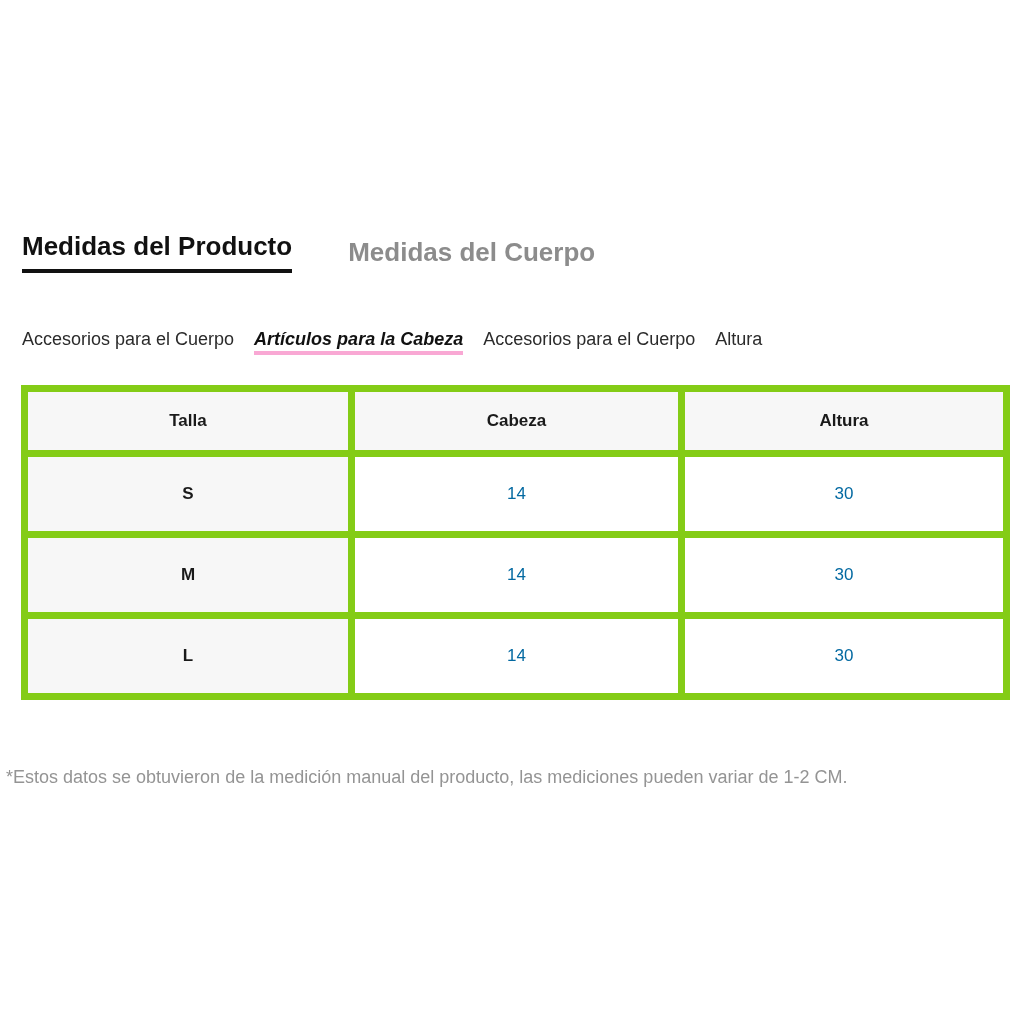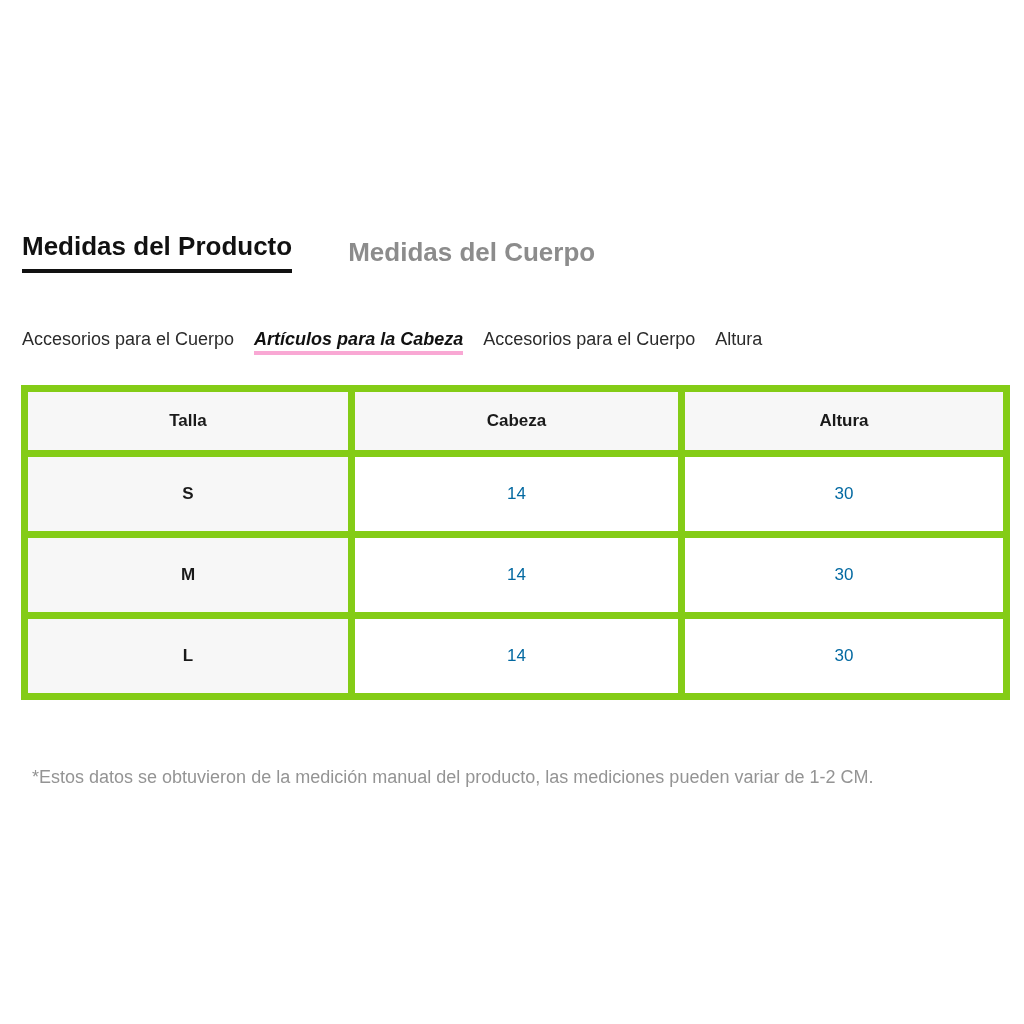--- a/index.html
+++ b/index.html
@@ -96,21 +96,21 @@
   }
   .size-table td.size-cell {
     background: #f7f7f7;
     font-weight: 700;
     color: #1a1a1a;
   }
 
   
   .footnote {
     position: absolute;
-    left: 32px;
+    left: 6px;
     top: 766px;
     margin: 0;
     font-size: 18px;
     line-height: 1.3;
     color: #949494;
     white-space: nowrap;
   }
 </style>
 </head>
 <body>

